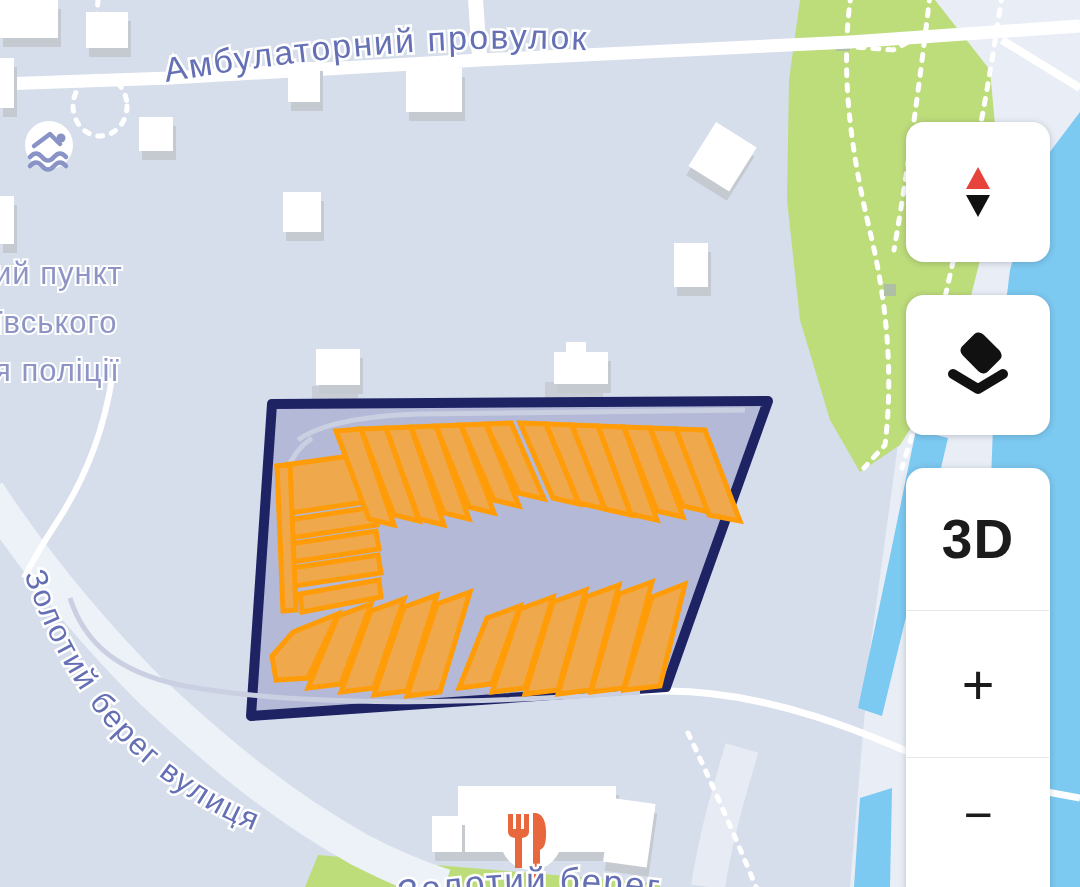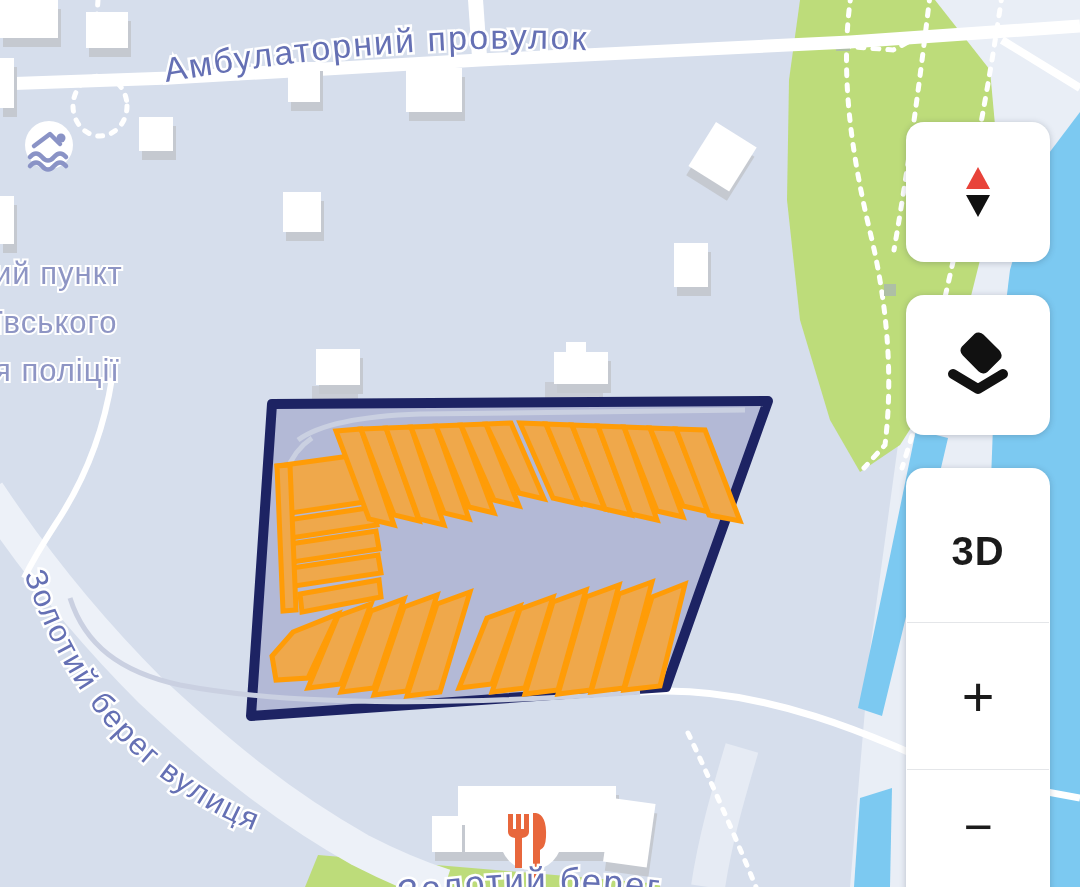--- a/index.html
+++ b/index.html
@@ -12,21 +12,21 @@
   .street-label.bottom{font-size:35px;}
   .poi-label{font-family:"Liberation Sans",sans-serif;font-size:31px;letter-spacing:1px;
        fill:#8e95c4;stroke:#ffffff;stroke-width:4px;paint-order:stroke;}
   .ctl-btn{position:absolute;left:906px;width:144px;background:#ffffff;border-radius:18px;
        box-shadow:0 1px 6px rgba(40,50,70,.25);display:flex;align-items:center;justify-content:center;}
   #compass-btn{top:122px;height:140px;}
   #layers-btn{top:295px;height:140px;}
   #zoom-panel{position:absolute;left:906px;top:468px;width:144px;height:442px;background:#fff;
        border-radius:18px;box-shadow:0 1px 6px rgba(40,50,70,.25);display:flex;flex-direction:column;}
   .zoom-seg{display:flex;align-items:center;justify-content:center;color:#1b1b1b;}
-  #seg-3d{height:142px;font-size:40px;font-weight:700;letter-spacing:1px;margin-top:12px;}
+  #seg-3d{height:142px;font-size:55px;font-weight:700;letter-spacing:1px;}
   #seg-in{height:146px;font-size:56px;font-weight:400;}
   #seg-out{flex:1;font-size:50px;font-weight:400;align-items:flex-start;padding-top:28px;}
   .divider{height:1px;background:#e4e6e9;margin:0 1px;}
 </style>
 </head>
 <body>
 
 <svg id="map-svg" width="1080" height="887" viewBox="0 0 1080 887">
 
   <rect width="1080" height="887" fill="#d6deec"></rect>

